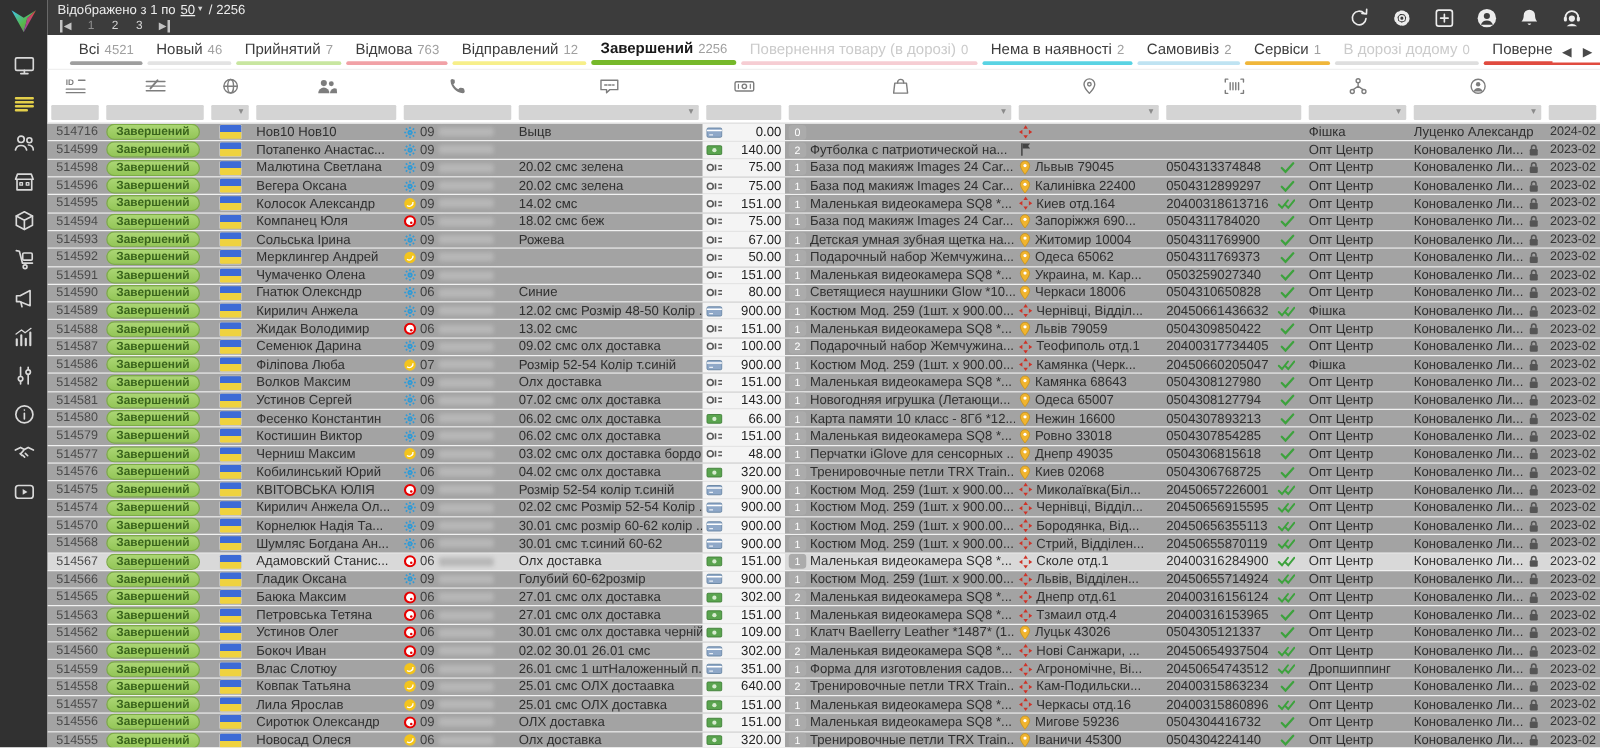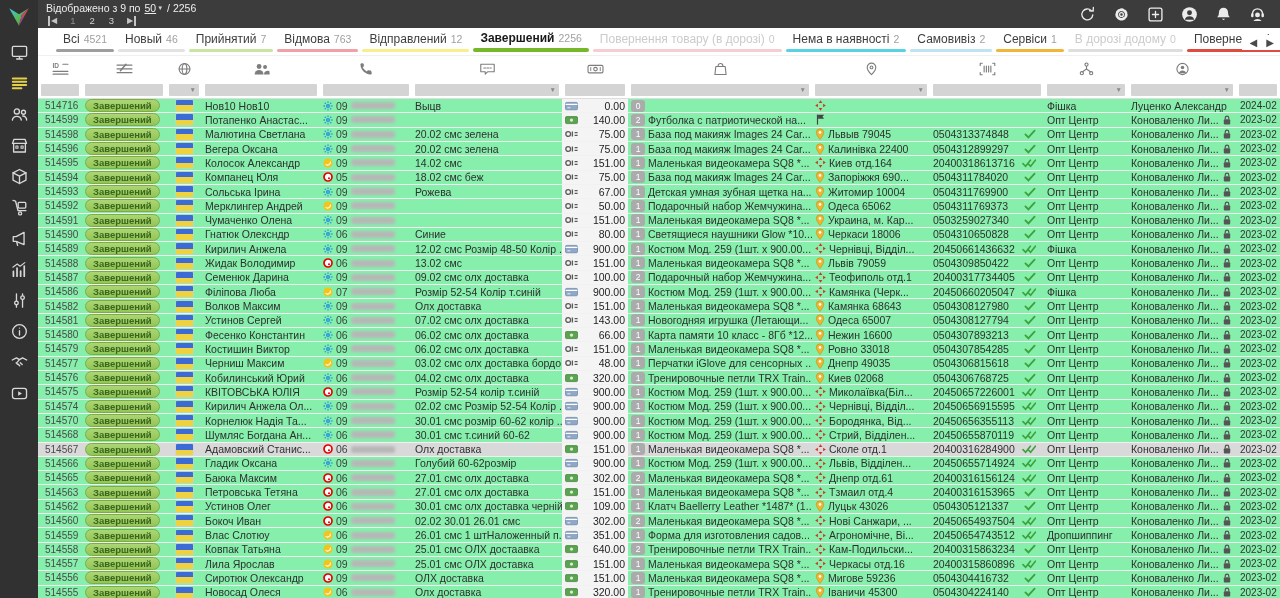--- a/index.html
+++ b/index.html
@@ -46,21 +46,21 @@
   
   .grid{display:grid;grid-template-columns:44px 84px 36px 118px 92px 150px 66px 184px 118px 114px 84px 108px 44px}
   .thead{height:26px;align-items:center;background:#fff;flex-shrink:0}
   .hcell{display:flex;justify-content:center;align-items:center;cursor:pointer}
   .hcell svg{width:17px;height:14px}
   .tfilter{height:16px;align-items:center;background:#fff;border-bottom:1px solid #ddd;flex-shrink:0}
   .fcell{padding:0 3px;height:12px}
   .fbox{background:#d4d4d4;height:12px;border-radius:1px;display:flex;align-items:center;justify-content:flex-end;padding-right:3px;cursor:text}
   .farrow{font-size:6.5px;color:#8a8a8a;line-height:1}
   .tbody{flex:1;display:flex;flex-direction:column;overflow:hidden}
-  .row{flex:0 0 14.314px;box-sizing:border-box;border-bottom:1px solid #f1f1f1;align-items:center;font-size:10.5px;color:#2f2f2f;background:#86efac;cursor:pointer}
+  .row{flex:0 0 14.314px;box-sizing:border-box;border-bottom:1px solid #f1f1f1;align-items:center;font-size:10.5px;color:#2f2f2f;background:#a3a3a3;cursor:pointer}
   .row.hl{background:#d9d9d9}
   .c{padding:0 3px;white-space:nowrap;overflow:hidden;display:flex;align-items:center;gap:3px;height:100%}
   .c-id{color:#4a4a4a;padding-left:7px;font-size:10px}
   .badge{background:linear-gradient(#abd674,#93c557);border:1px solid #7cad45;color:#3a651c;font-size:9.5px;font-weight:bold;border-radius:8px;padding:0 7px;height:11px;line-height:11px;flex-shrink:0}
   .c-fl{justify-content:center}
   .uaflag{width:17px;height:11px;border-radius:1px;display:inline-block;background:linear-gradient(#3d6bd6 0 50%,#efd23f 50% 100%);box-shadow:0 0 0 .5px #d0d0d0;flex-shrink:0}
   .iwrap{display:inline-flex;flex-shrink:0;align-items:center}
   .ico-op svg{width:10px;height:10px}
   .pfx{color:#3f3f3f}
   .pblur{width:44px;height:7px;background:#b7b7b7;border-radius:2px;filter:blur(1.6px)}
@@ -199,21 +199,21 @@
               <path d="M8.6 7.6l4 2.4-4 2.4z" fill="#d9d9d9" stroke="none"></path>
             </svg>
           </span>
         </div>
       </nav>
   </aside>
   <div class="main">
     <header class="topbar">
       <div class="topleft">
         <div class="shown-line">
-          <span>Відображено з 9 по</span>
+          <span>Відображено з 1 по</span>
           <span class="pagesize"><u>50</u><i class="caret">▼</i></span>
           <span>/ 2256</span>
         </div>
         <div class="pag-line">
           <span class="pg-first">◀</span>
           <span class="pg-nums">
               <span class="pg-num cur">1</span>
               <span class="pg-num">2</span>
               <span class="pg-num">3</span>
             </span>

